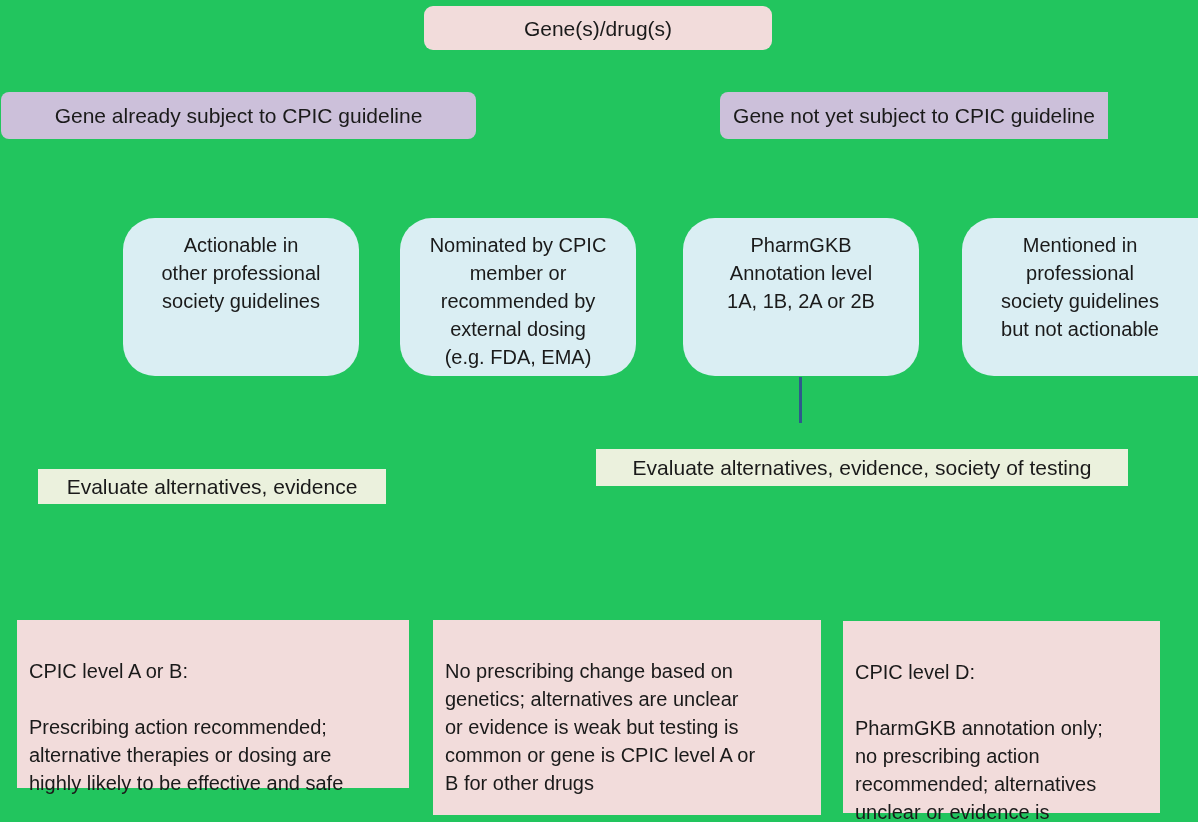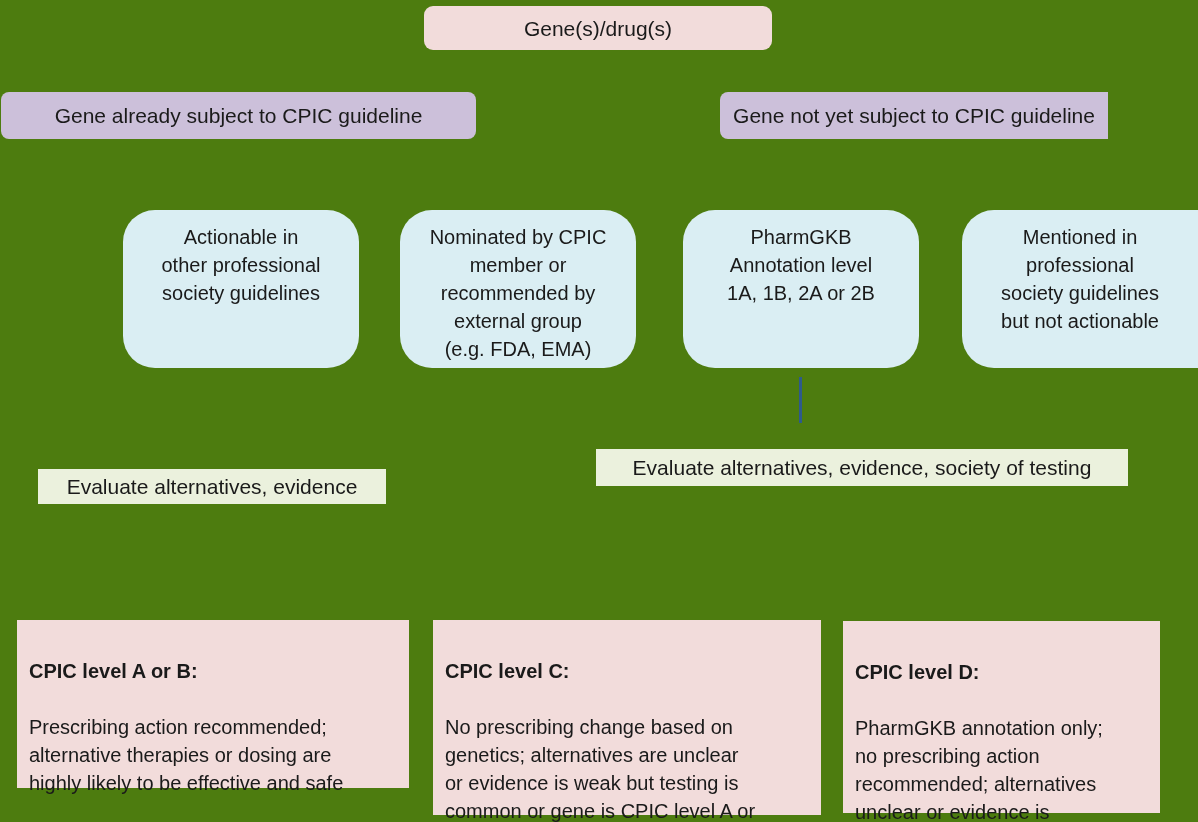--- a/index.html
+++ b/index.html
@@ -3,21 +3,21 @@
 <meta charset="utf-8">
 <style>
   * { margin: 0; padding: 0; box-sizing: border-box; }
   html, body { background: #000; }
   body { font-family: "Liberation Sans", sans-serif; }
 
   .canvas {
     position: relative;
     width: 1198px;
     height: 822px;
-    background: #4d7c0f;
+    background: #22c55e;
     overflow: hidden;
     color: #1a1a1a;
   }
 
   .node {
     position: absolute;
     white-space: pre-line;
     font-size: 20px;
     line-height: 27px;
     color: #1a1a1a;
@@ -37,21 +37,21 @@
     height: 47px; top: 92px;
     display: flex; align-items: center; justify-content: center;
     font-size: 21px;
   }
   .branch-left  { left: 1px;  width: 475px; }
   .branch-right { left: 720px; width: 388px; border-top-right-radius: 0; border-bottom-right-radius: 0; }
 
   .criterion {
     background: #daeef3;
     border-radius: 32px;
-    top: 210px; width: 236px; height: 158px;
+    top: 218px; width: 236px; height: 158px;
     text-align: center;
     padding-top: 13px;
     font-size: 20px;
     line-height: 28px;
   }
   .crit-0 { left: 123px; }
   .crit-1 { left: 400px; }
   .crit-2 { left: 683px; }
   .crit-3 { left: 962px; border-top-right-radius: 0; border-bottom-right-radius: 0; }
 
@@ -70,21 +70,21 @@
   .evaluate-left  { left: 38px;  top: 469px; width: 348px; height: 35px; }
   .evaluate-right { left: 596px; top: 449px; width: 532px; height: 37px; }
 
   .outcome {
     background: #f2dcdb;
     padding: 9px 12px;
     font-size: 20px;
     line-height: 28px;
     text-align: left;
   }
-  .outcome .title { font-weight: 700; white-space: pre-line; }
+  .outcome .title { font-weight: 400; white-space: pre-line; }
   .outcome .body  { white-space: pre-line; }
   .outcome-0 { left: 17px;  top: 620px; width: 392px; height: 168px; }
   .outcome-1 { left: 433px; top: 620px; width: 388px; height: 195px; }
   .outcome-2 { left: 843px; top: 621px; width: 317px; height: 192px; }
 </style>
 </head>
 <body>
 
 <div class="canvas">
 
@@ -94,21 +94,21 @@
 
   <div class="node branch branch-right">Gene not yet subject to CPIC guideline</div>
 
   <div class="node criterion crit-0">Actionable in
 other professional
 society guidelines</div>
 
   <div class="node criterion crit-1">Nominated by CPIC
 member or
 recommended by
-external group
+external dosing
 (e.g. FDA, EMA)</div>
 
   <div class="node criterion crit-2">PharmGKB
 Annotation level
 1A, 1B, 2A or 2B</div>
 
   <div class="node criterion crit-3">Mentioned in
 professional
 society guidelines
 but not actionable</div>
@@ -120,21 +120,20 @@
   <div class="node evaluate evaluate-right">Evaluate alternatives, evidence, society of testing</div>
 
   <div class="node outcome outcome-0">
     <div class="title">CPIC level A or B:</div>
     <div class="body">Prescribing action recommended;
 alternative therapies or dosing are
 highly likely to be effective and safe</div>
   </div>
 
   <div class="node outcome outcome-1">
-    <div class="title">CPIC level C:</div>
     <div class="body">No prescribing change based on
 genetics; alternatives are unclear
 or evidence is weak but testing is
 common or gene is CPIC level A or
 B for other drugs</div>
   </div>
 
   <div class="node outcome outcome-2">
     <div class="title">CPIC level D:</div>
     <div class="body">PharmGKB annotation only;

